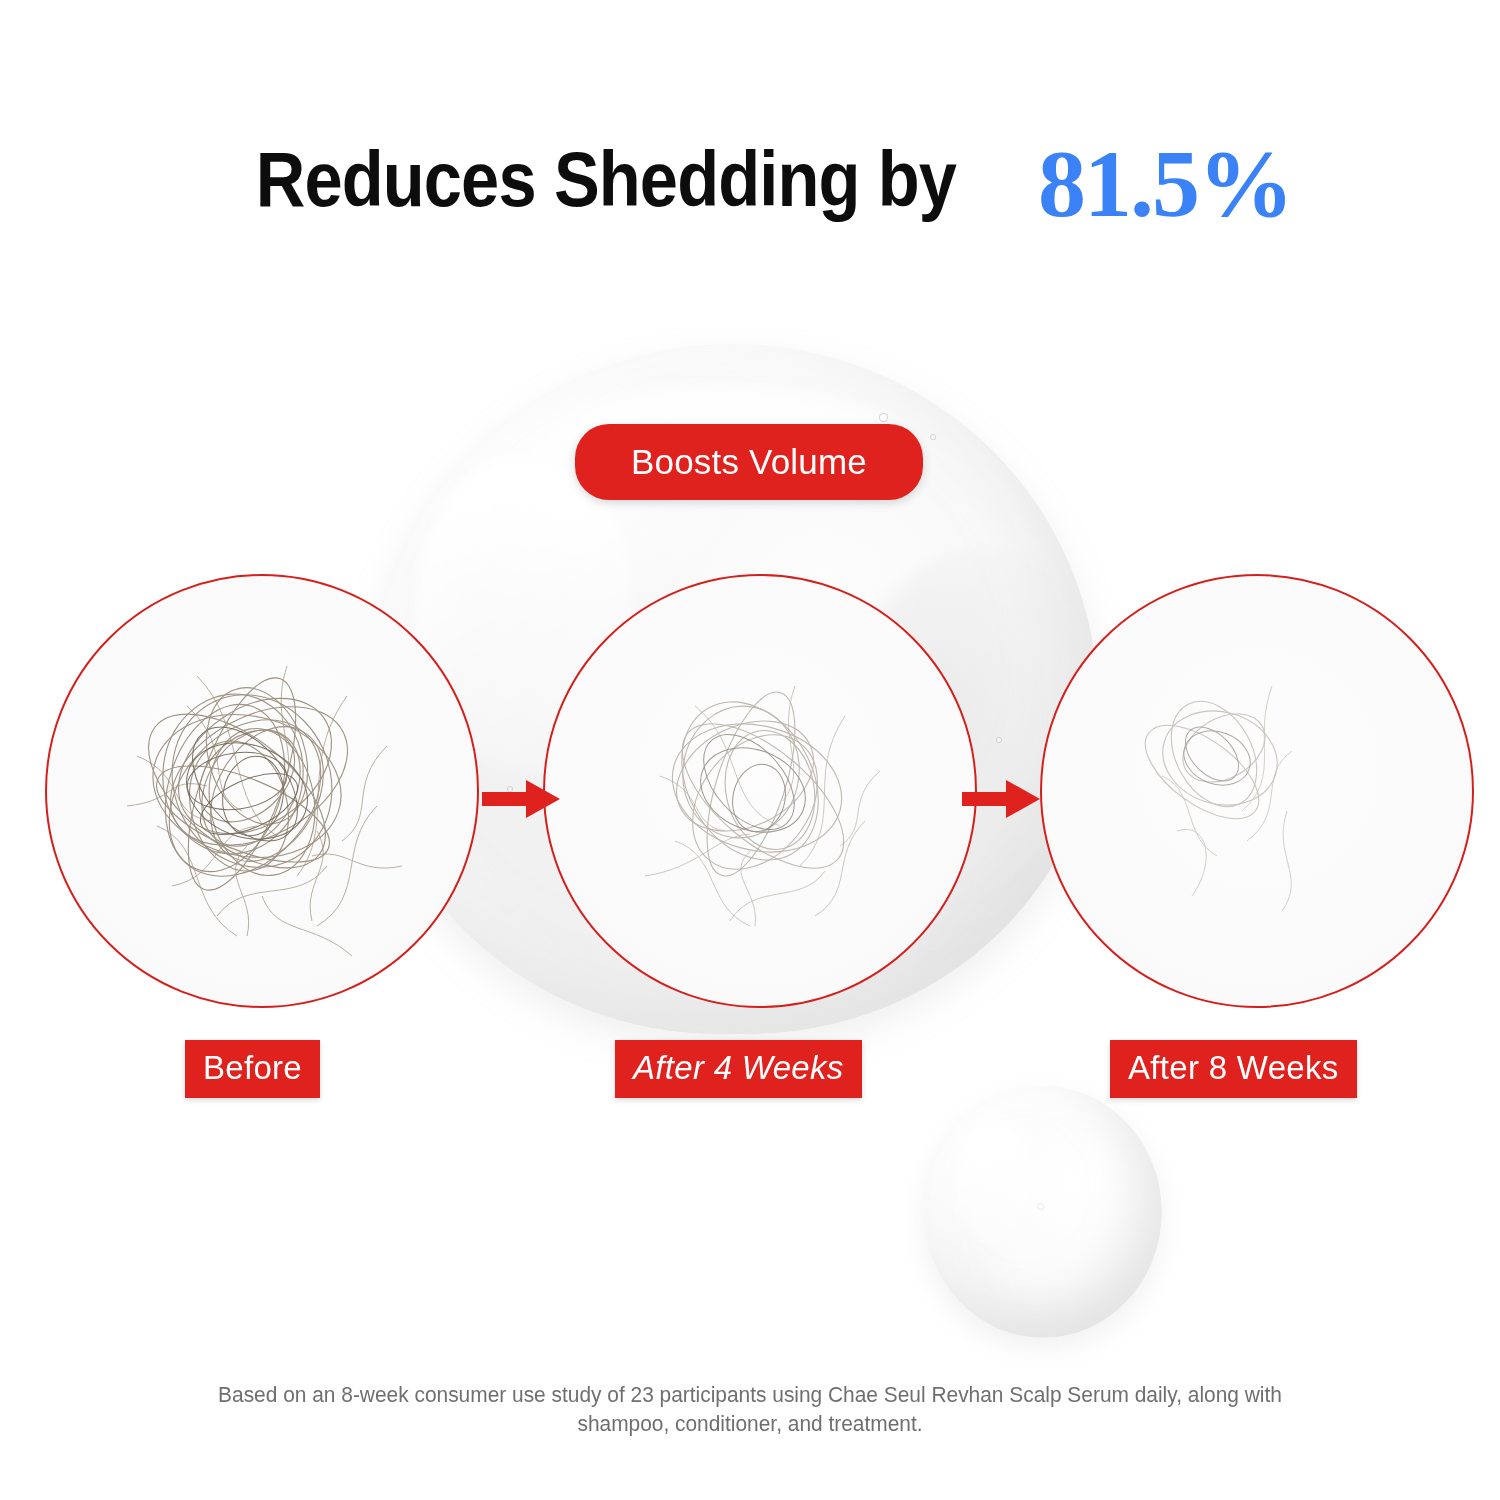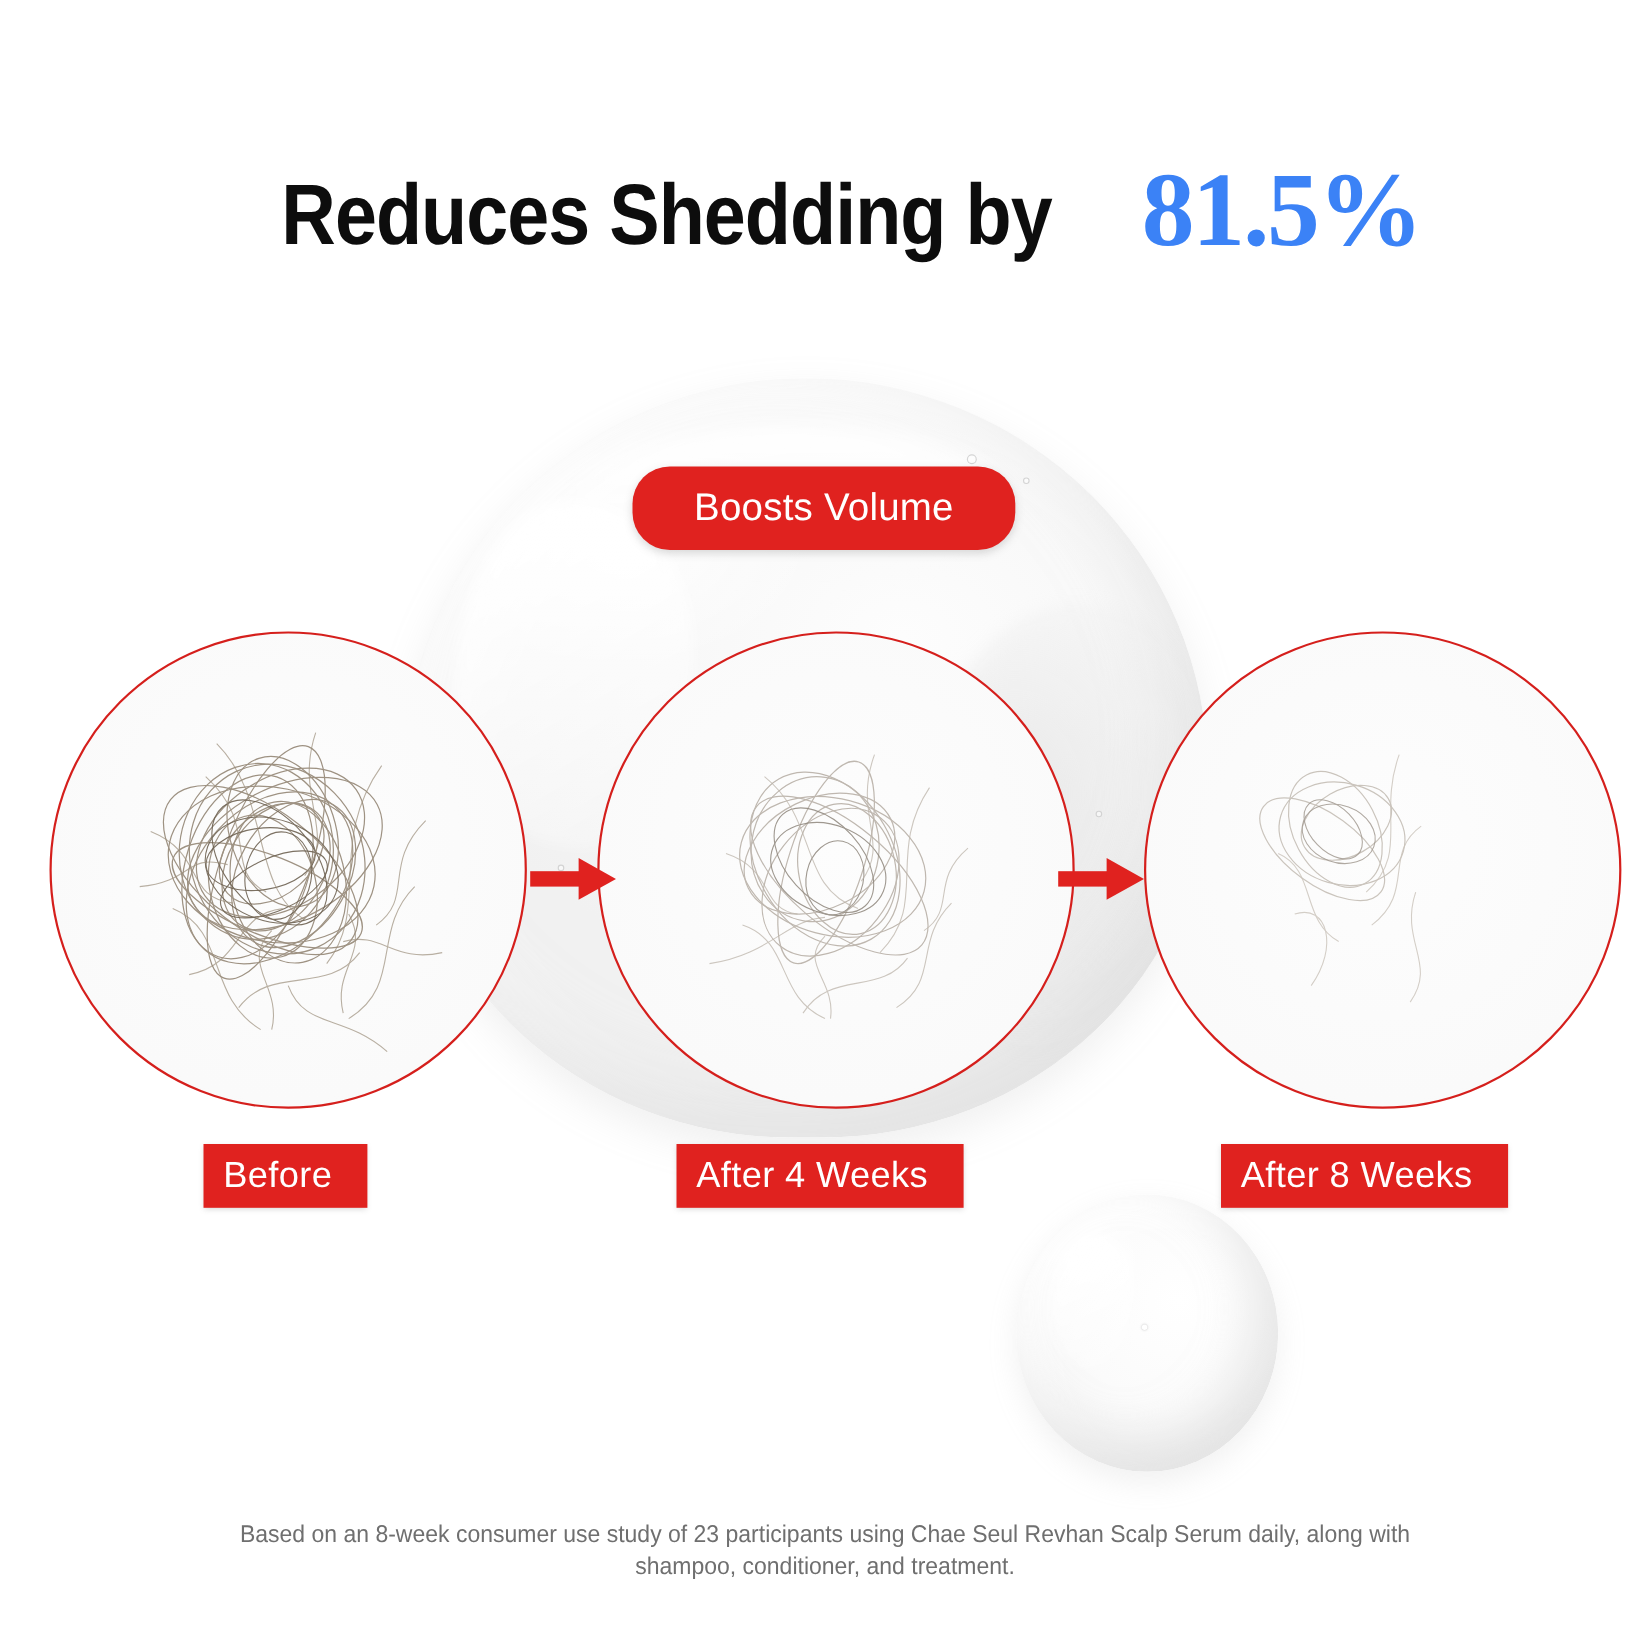--- a/index.html
+++ b/index.html
@@ -1,21 +1,21 @@
 <!DOCTYPE html>
 <html><head>
 <meta charset="utf-8">
 <title>Reduces Shedding</title>
 <style>
   html,body{margin:0;padding:0;background:#ffffff;}
   body{width:1500px;height:1500px;overflow:hidden;font-family:"Liberation Sans",sans-serif;}
   #stage{position:relative;width:1500px;height:1500px;background:#ffffff;}
   #headline{
     position:absolute;left:0;top:140px;width:1500px;height:110px;
-    display:flex;align-items:center;justify-content:center;
+    display:flex;align-items:flex-start;justify-content:center;
   }
   .hl-main{
     font-family:"Liberation Sans",sans-serif;
     font-weight:700;
     font-size:78px;
     letter-spacing:-1px;
     color:#0d0d0d;
     transform:scaleX(0.88);
     transform-origin:center;
     line-height:1;
@@ -122,27 +122,27 @@
 
   
   .stagelabel{
     position:absolute;
     background:#e0221f;
     color:#ffffff;
     font-family:"Liberation Sans",sans-serif;
     font-size:33px;
     font-weight:400;
     letter-spacing:.3px;
-    padding:9px 32px 11px 18px;
+    padding:9px 18px 11px 18px;
     white-space:nowrap;
     box-shadow:0 2px 5px rgba(120,120,120,.28);
     text-align:center;
   }
   .lbl-before{left:185px;top:1040px;}
-  .lbl-w4{left:615px;top:1040px;}
+  .lbl-w4{left:615px;top:1040px;font-style:italic;}
   .lbl-w8{left:1110px;top:1040px;}
 
   
   .pill{
     position:absolute;left:575px;top:424px;
     width:348px;height:76px;
     border-radius:34px;
     background:#e0221f;
     color:#ffffff;
     display:flex;align-items:center;justify-content:center;

